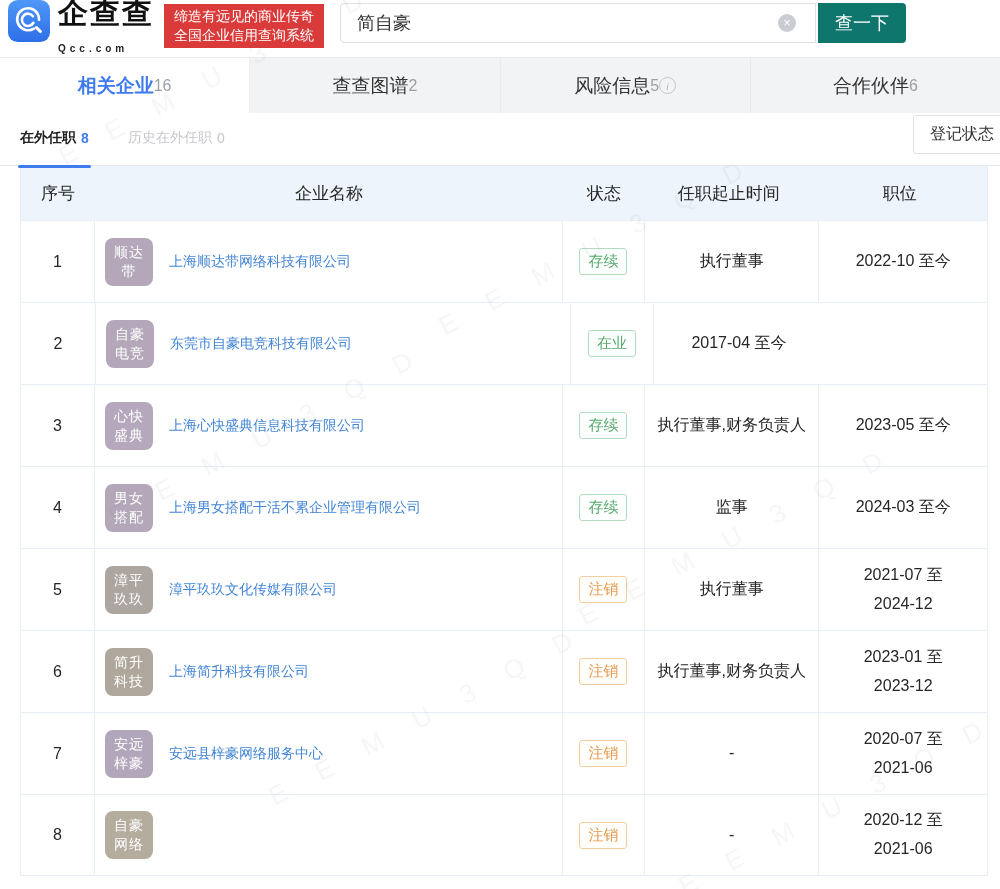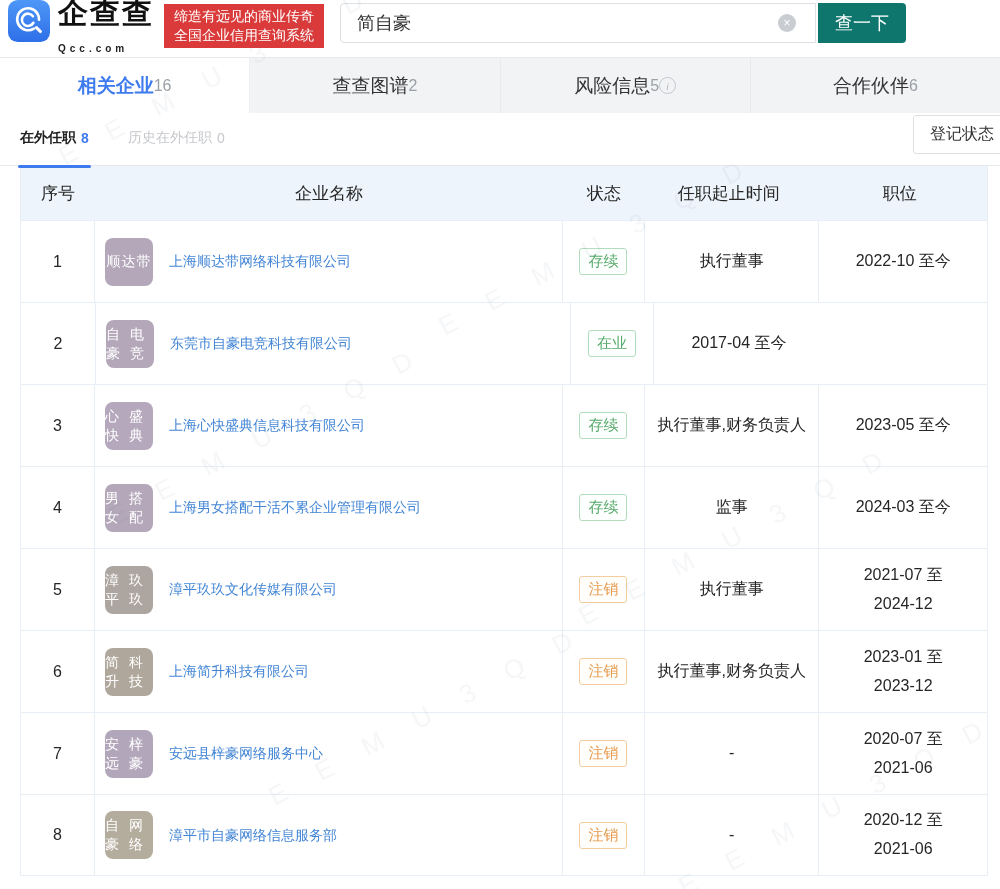--- a/index.html
+++ b/index.html
@@ -71,21 +71,21 @@
   .c { display:flex; align-items:center; justify-content:center; border-right:1px solid #E7EEF6;
     font-size:16px; color:#262626; text-align:center; padding:10px 8px; }
   .c:last-child { border-right:none; }
   .col-seq { width:75px; }
   .col-comp { width:475px; }
   .col-stat { width:83px; }
   .col-pos  { width:177px; }
   .col-ten  { width:170px; }
   .c.col-comp { justify-content:flex-start; padding-left:10px; text-align:left; }
   .logo { width:48px; height:48px; border-radius:8px; color:#fff; font-size:14px; line-height:19px;
-    display:flex; flex-direction:row; align-items:center; justify-content:center; flex:0 0 48px;
+    display:flex; flex-direction:column; align-items:center; justify-content:center; flex:0 0 48px;
     letter-spacing:1px; }
   .cname { color:#4285D5; font-size:14px; margin-left:16px; cursor:pointer; text-decoration:none; line-height:1.5; }
   .badge { display:inline-block; font-size:15px; padding:3px 8px; border-radius:3px; background:#fff; white-space:nowrap; }
   .badge.green { color:#57A96B; border:1px solid #B2DDBD; background:#FCFFFD; }
   .badge.orange { color:#E79B50; border:1px solid #F1CD9F; background:#FFFEFB; }
   .c.col-pos { line-height:1.9; }
   .ten-line { line-height:1.8; }
 </style>
 </head>
 <body>
@@ -318,21 +318,20 @@
     </div>
   </div>
 
   <div class="trow">
     <div class="c col-seq">8</div>
     <div class="c col-comp">
       <div class="logo" style="background: rgb(180, 172, 157);">
         <span>自豪</span>
           <span>网络</span>
       </div>
-      <a class="cname">漳平市自豪网络信息服务部</a>
     </div>
     <div class="c col-stat">
         <span class="badge orange">注销</span>
       </div>
     <div class="c col-pos">-</div>
     <div class="c col-ten">
       <div>
           <div class="ten-line">2020-12 至</div>
           <div class="ten-line">2021-06</div>
         </div>

